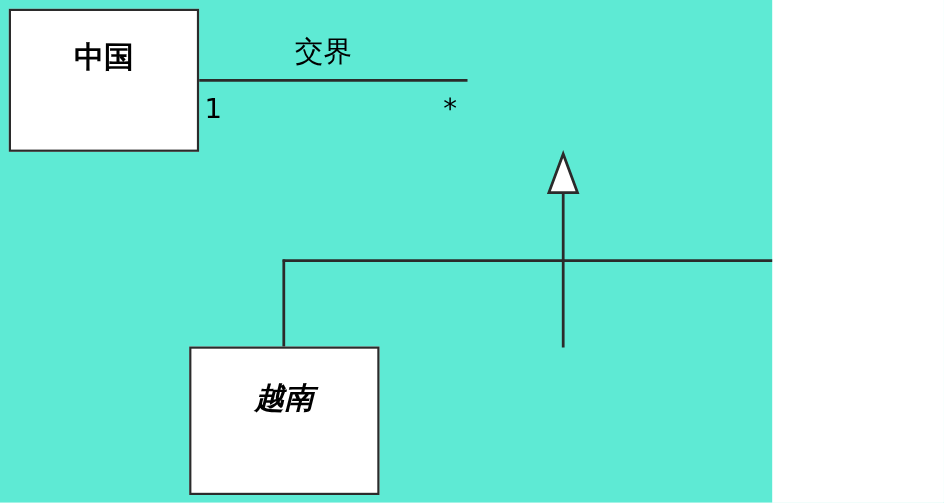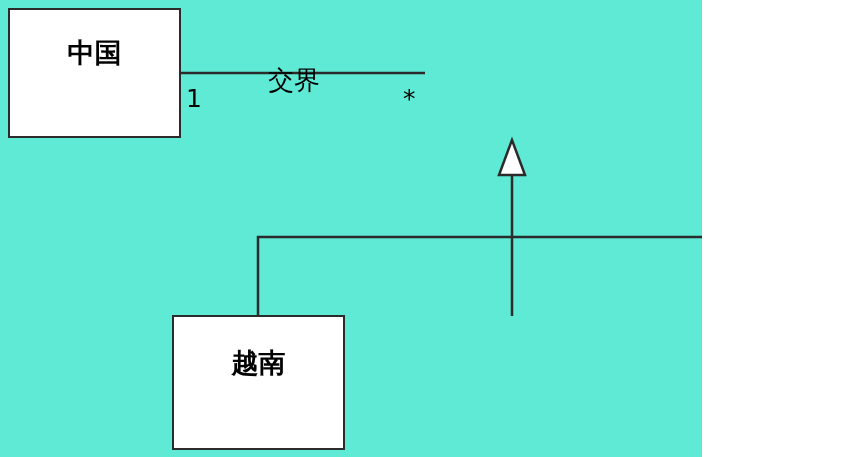--- a/index.html
+++ b/index.html
@@ -48,21 +48,20 @@
   .edge-label {
     position: absolute;
     font-family: "DejaVu Sans", "Liberation Sans", sans-serif;
     font-weight: normal;
     color: #000000;
     line-height: 1;
     white-space: nowrap;
   }
   .edge-label.assoc-name {
     font-size: 26px;
-    margin-top: 33px;
   }
   .edge-label.mult {
     font-size: 25px;
   }
 </style>
 </head>
 <body>
 
 <div id="diagram-canvas">
 
@@ -79,21 +78,21 @@
     <line x1="258" y1="236" x2="258" y2="316" stroke="#2b2b2b" stroke-width="2.5"></line>
     <line x1="512" y1="236" x2="512" y2="316" stroke="#2b2b2b" stroke-width="2.5"></line>
     <line x1="763" y1="236" x2="763" y2="316" stroke="#2b2b2b" stroke-width="2.5"></line>
   </svg>
 
   <div class="uml-class-box" style="left:8px; top:8px; width:173px; height:130px;">
     <div class="uml-class-name" style="top:29px;">中国</div>
   </div>
 
 
-  <div class="uml-class-box" style="left:172px; top:315px; width:173px; height:135px;">
+  <div class="uml-class-box" style="left:172px; top:315px; width:173px; height:135px;font-style:italic;">
     <div class="uml-class-name" style="top:32px;">越南</div>
   </div>
 
 
 
   <div class="edge-label assoc-name" style="left:268px; top:34px;">交界</div>
 
   <div class="edge-label mult" style="left:186px; top:86px;">1</div>
 
   <div class="edge-label mult" style="left:403px; top:86px;">*</div>

